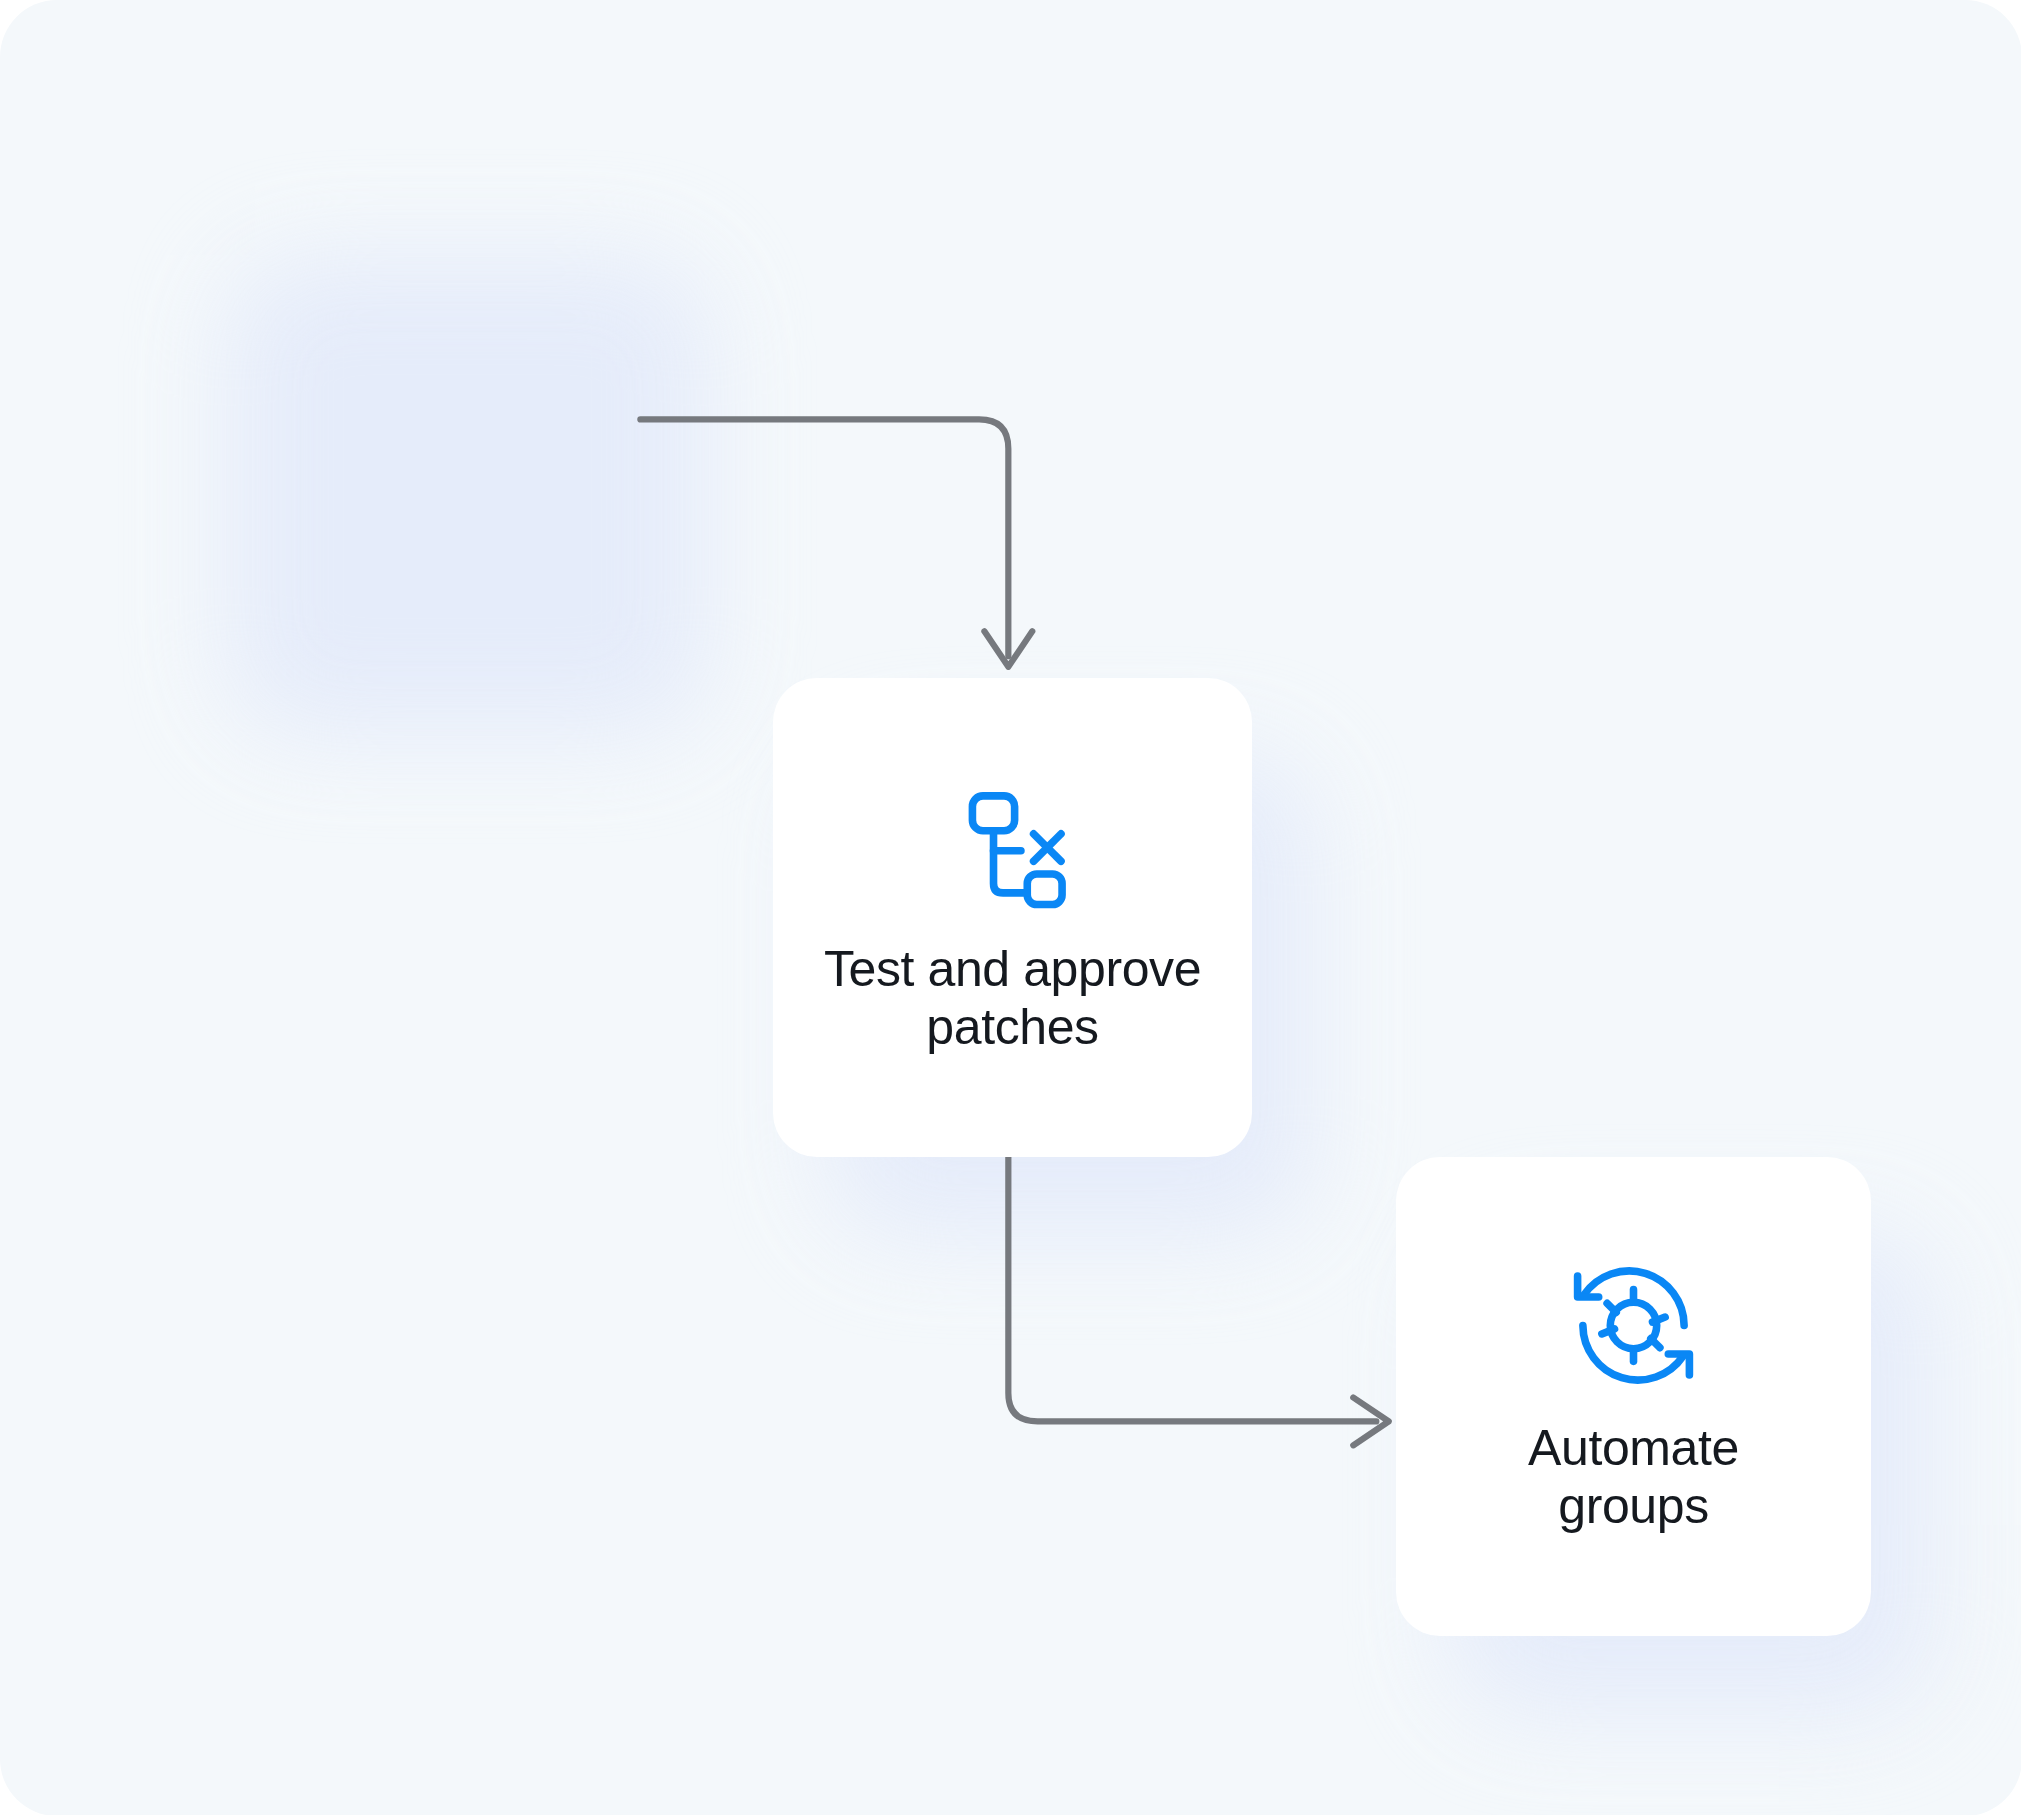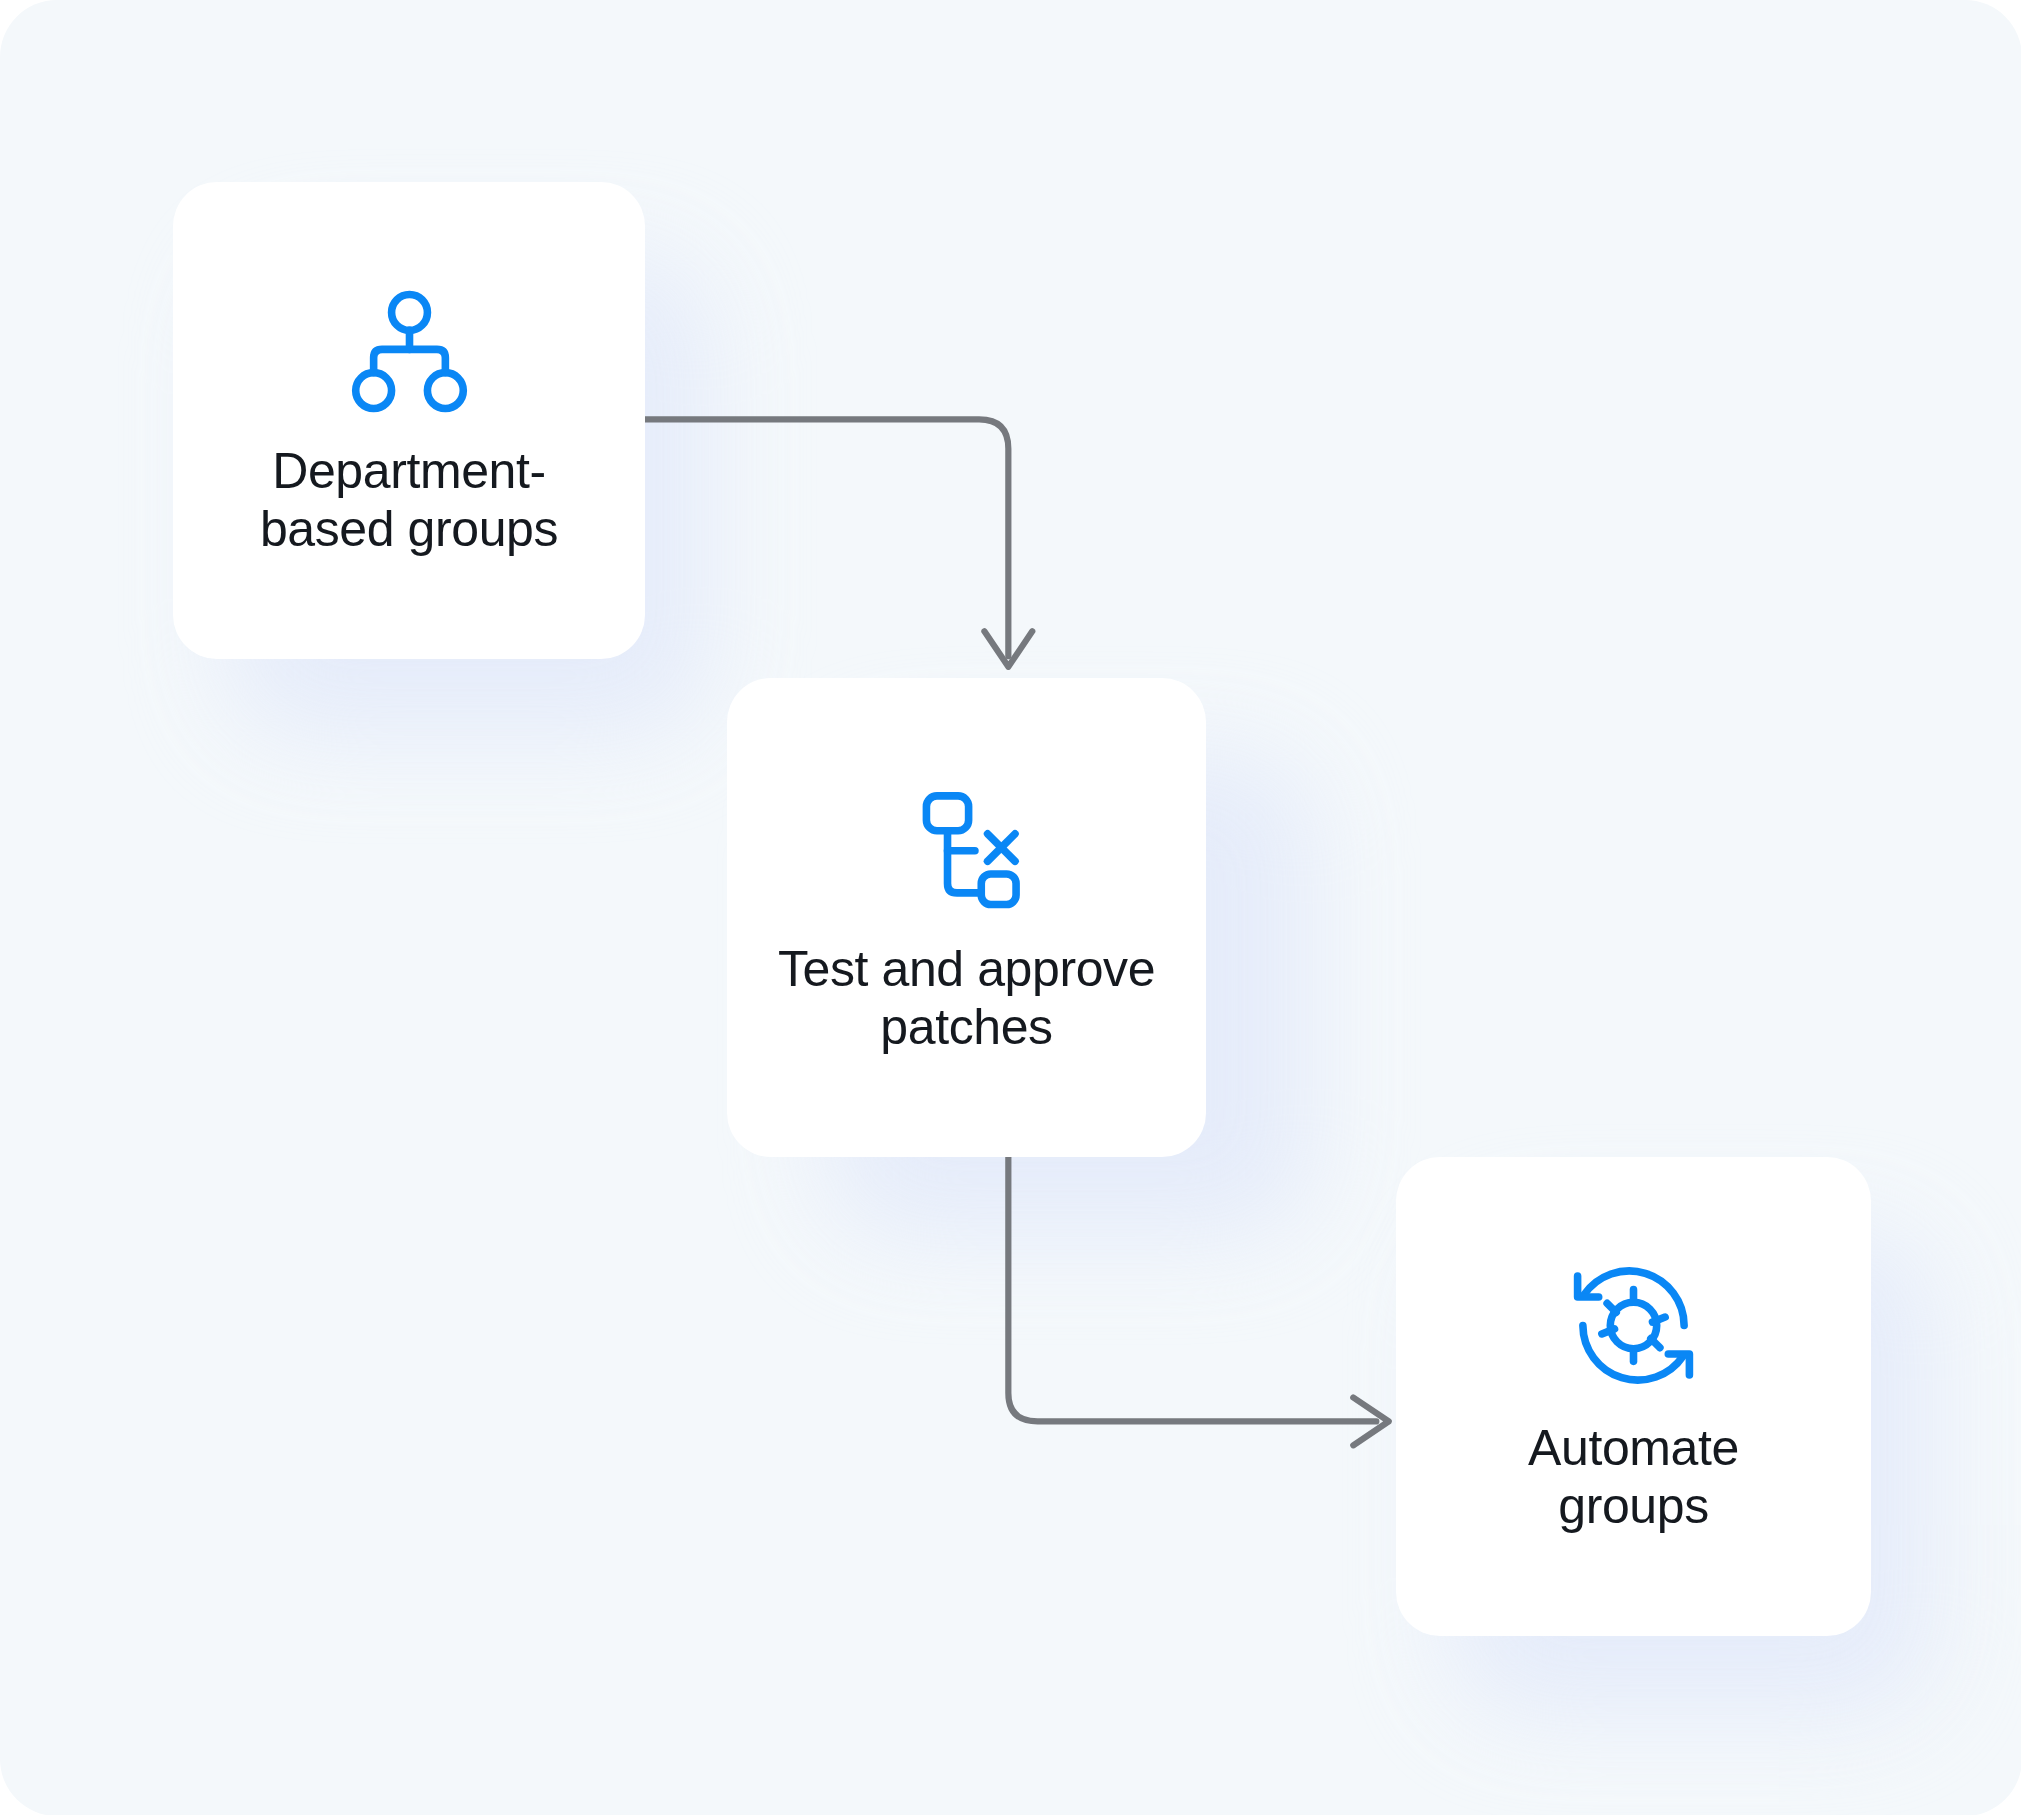--- a/index.html
+++ b/index.html
@@ -61,21 +61,21 @@
     box-sizing: border-box;
     background: #ffffff;
     border-radius: 44px;
     display: flex;
     flex-direction: column;
     align-items: center;
     justify-content: center;
     padding: 0 25px;
   }
   .card-1 { left: 173px;  top: 182px;  width: 472px; height: 477px; }
-  .card-2 { left: 727px;  top: 678px;  width: 479px; height: 479px; }
+  .card-2 { left: 773px;  top: 678px;  width: 479px; height: 479px; }
   .card-3 { left: 1396px; top: 1157px; width: 475px; height: 479px; }
 
   .card-icon {
     width: 135px;
     height: 135px;
     display: block;
     margin-bottom: 19.5px;
   }
   .card-1 .card-icon { margin-bottom: 23px; }
   .card-2 .card-icon { margin-bottom: 26.6px; }
@@ -108,33 +108,20 @@
         <path d="M 722 473 L 1104 473 Q 1137 473 1137 506 L 1137 740" fill="none" stroke="#76797e" stroke-width="7" stroke-linecap="round" stroke-linejoin="round"></path>
         <path d="M 1110 712 L 1137 752 L 1164 712" fill="none" stroke="#76797e" stroke-width="7" stroke-linecap="round" stroke-linejoin="round"></path>
       </g>
 
       <g>
         <path d="M 1137 1300 L 1137 1571 Q 1137 1603 1170 1603 L 1552 1603" fill="none" stroke="#76797e" stroke-width="7" stroke-linecap="round" stroke-linejoin="round"></path>
         <path d="M 1526 1576 L 1566 1603 L 1526 1630" fill="none" stroke="#76797e" stroke-width="7" stroke-linecap="round" stroke-linejoin="round"></path>
       </g>
     </svg>
 
-    <div class="card card-1">
-      <svg class="card-icon" viewBox="0 0 64 64">
-        <g fill="none" stroke="#0a87f5" stroke-width="3.6" stroke-linecap="round" stroke-linejoin="round">
-          <circle cx="32" cy="13.5" r="8.5"></circle>
-          <circle cx="15" cy="50.5" r="8.5"></circle>
-          <circle cx="49" cy="50.5" r="8.5"></circle>
-          <path d="M32 22 L32 31"></path>
-          <path d="M15 42 L15 35 Q15 31 19 31 L45 31 Q49 31 49 35 L49 42"></path>
-        </g>
-      </svg>
-      <div class="card-label">Department-
-based groups</div>
-    </div>
 
     <div class="card card-2">
       <svg class="card-icon" viewBox="0 0 64 64">
         <g fill="none" stroke="#0a87f5" stroke-width="3.6" stroke-linecap="round" stroke-linejoin="round">
           <rect x="13" y="8" width="20" height="16.5" rx="5"></rect>
           <rect x="39" y="45" width="16.5" height="14.5" rx="4.5"></rect>
           <path d="M23 24.5 L23 49.5 Q23 54 27.5 54 L39 54"></path>
           <path d="M23 34 L36 34"></path>
           <path d="M42 26 L55 39"></path>
           <path d="M55 26 L42 39"></path>

